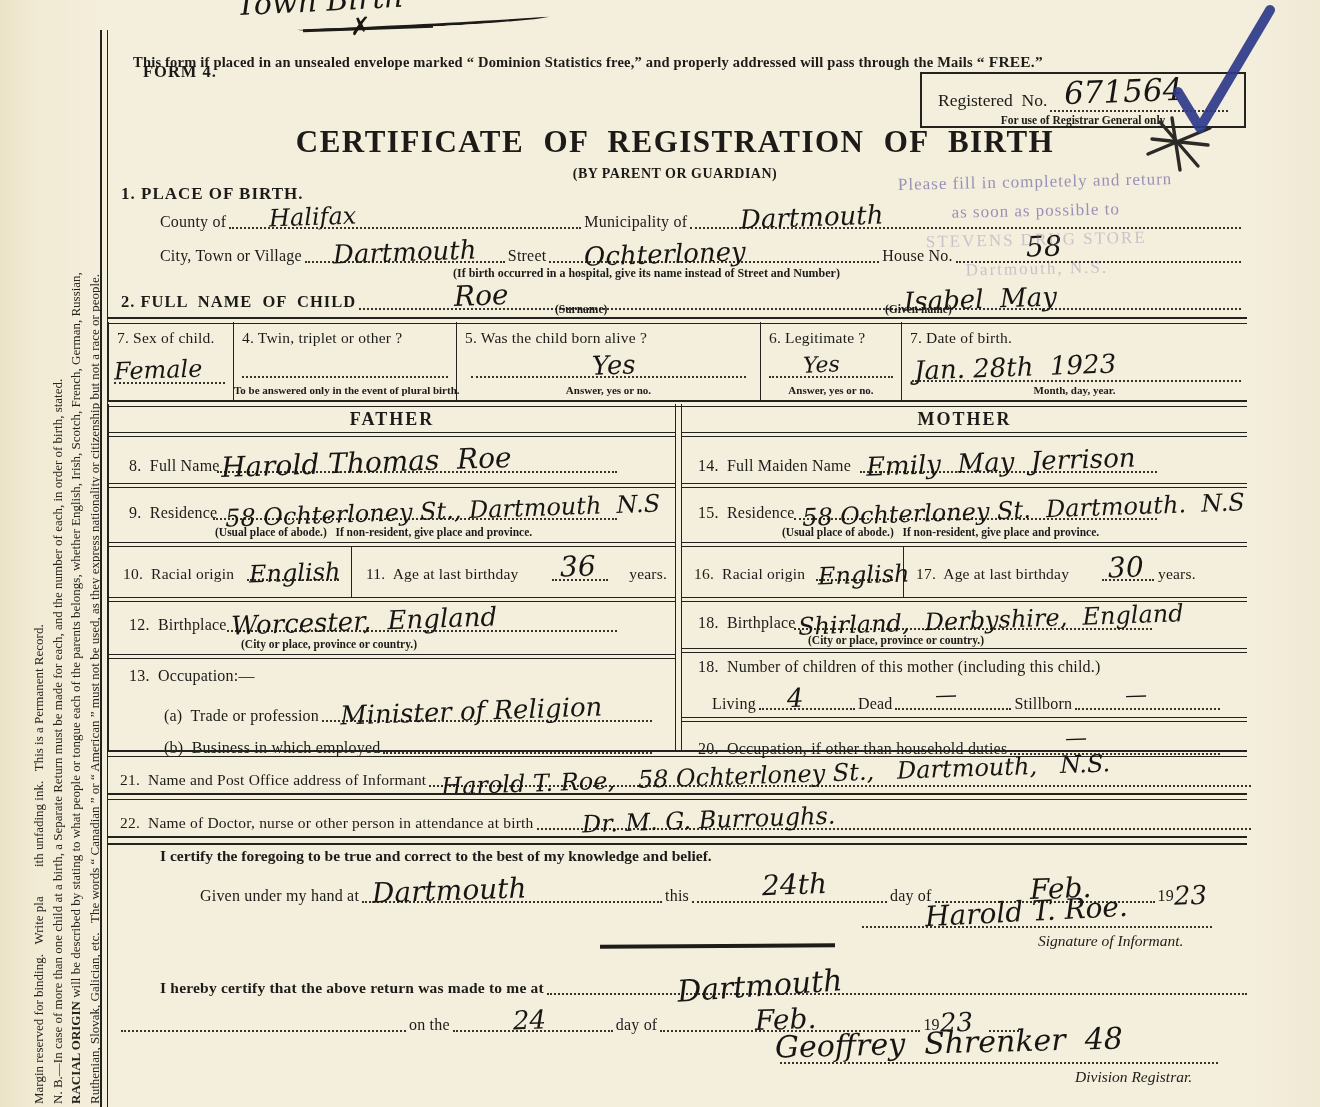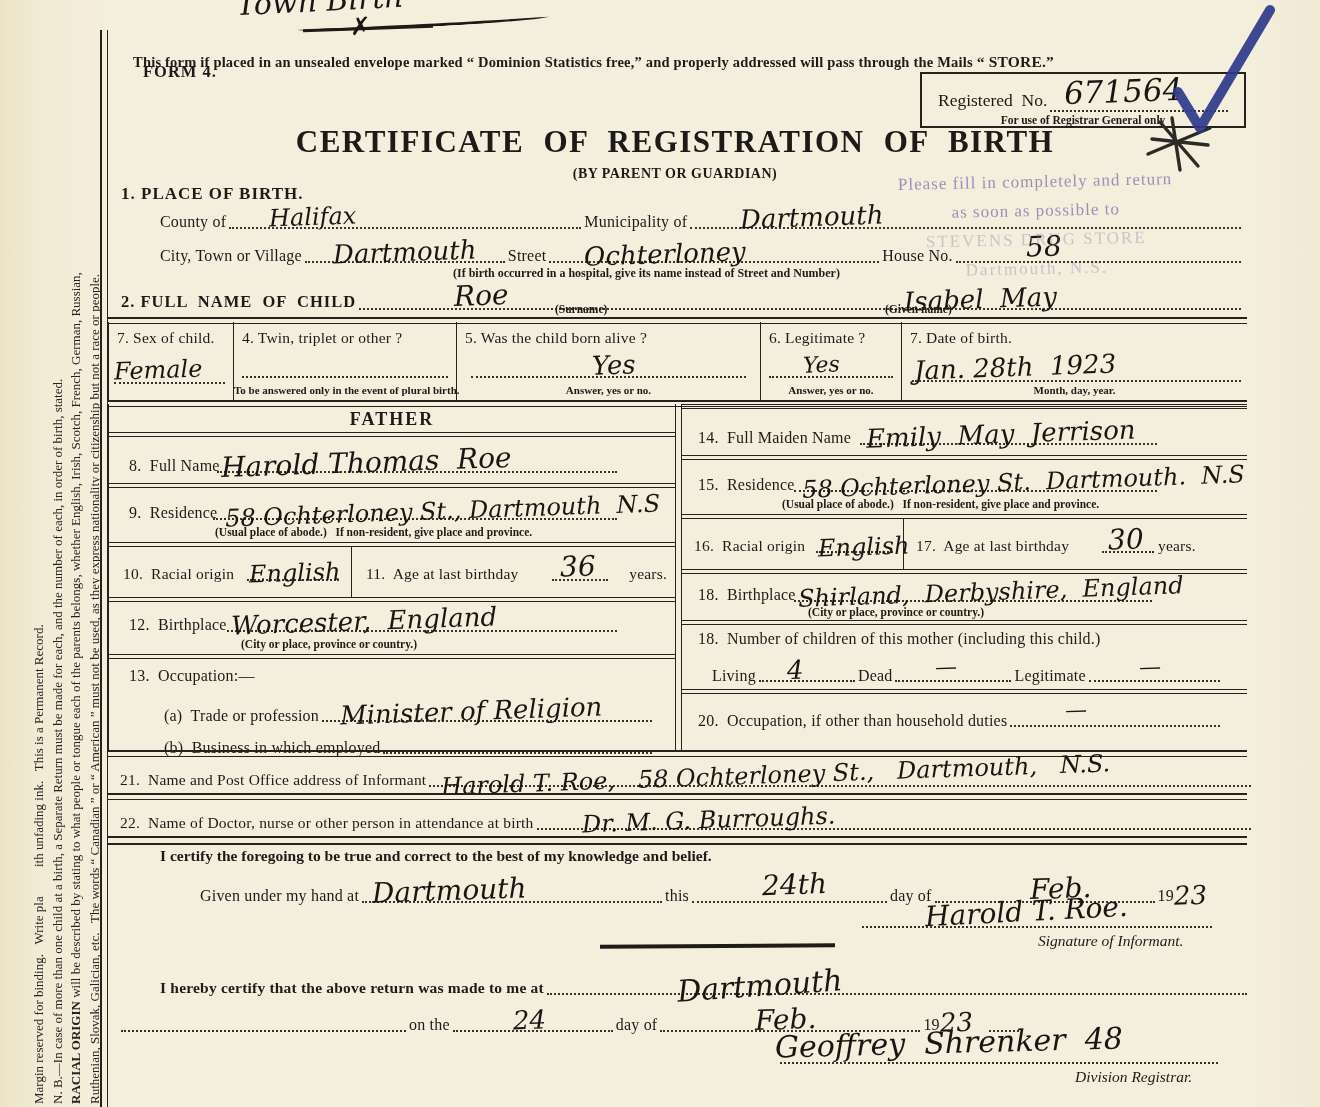--- a/index.html
+++ b/index.html
@@ -54,21 +54,21 @@
   </div>
 
   <div class="abs" style="left:100px;top:30px;bottom:0;width:5px;border-left:2.4px solid #23221d;border-right:1.4px solid #23221d;"></div>
 
   <div class="abs hw hw30" style="left:236px;top:-14px;transform:rotate(-3deg);">Town Birth</div>
   <div class="abs" style="left:297px;top:19px;width:252px;height:5px;border-bottom:3.5px solid #1c1b17;border-radius:50%;transform:rotate(-3deg);"></div>
   <div class="abs" style="left:303px;top:27px;width:130px;height:2.5px;background:#1c1b17;transform:rotate(-2deg);"></div>
   <div class="abs hw" style="left:350px;top:14px;font-size:25px;font-family:'DejaVu Sans',sans-serif;">✗</div>
 
   <div class="abs" style="left:118px;top:36px;font-size:14.5px;font-weight:bold;letter-spacing:.2px;white-space:pre;">
-    <span>This form if placed in an unsealed envelope marked “ Dominion Statistics free,” and properly addressed will pass through the Mails </span><span style="font-size:15.5px;">“ STORE.”</span>
+    <span>This form if placed in an unsealed envelope marked “ Dominion Statistics free,” and properly addressed will pass through the Mails </span><span style="font-size:15.5px;">“ FREE.”</span>
   </div>
 
   <div class="abs b" style="left:143px;top:62px;font-size:16.5px;letter-spacing:1px;">FORM 4.</div>
 
   <div class="abs" style="left:920px;top:72px;width:322px;height:52px;border:2px solid #23221d;">
     <span class="abs" style="left:16px;top:16px;font-size:17.5px;white-space:pre;">Registered  No.</span>
     <span class="dotline" style="left:128px;right:16px;top:36px;"></span>
     <span class="abs hw" style="left:142px;top:2px;font-size:31px;">671564</span>
     <span class="abs b" style="left:0;right:0;bottom:0;text-align:center;font-size:11.5px;">For use of Registrar General only</span>
   </div>
@@ -222,20 +222,21 @@
           <span class="fill">
               <span class="hw hw22" style="left:20px;"></span>
             </span>
         </div>
       </div>
     </div>
 
     <div class="pdiv"></div>
 
     <div class="pcol" style="flex:1;">
+      <div class="phdr">MOTHER</div>
       <div class="hline2"></div>
       <div class="prow" style="height:46px;">
         <span class="abs lbl" style="left:16px;bottom:8px;">14.  Full Maiden Name</span>
         <span class="dotline" style="left:178px;right:90px;bottom:10px;"></span>
         <span class="abs hw hw26" style="left:184px;bottom:8px;">Emily  May  Jerrison</span>
       </div>
       <div class="hline2"></div>
       <div class="prow" style="height:54px;">
         <span class="abs lbl" style="left:16px;bottom:20px;">15.  Residence</span>
         <span class="dotline" style="left:112px;right:90px;bottom:22px;"></span>
@@ -268,21 +269,21 @@
         <span class="abs lbl" style="left:16px;top:5px;">18.  Number of children of this mother (including this child.)</span>
         <div class="subrow" style="left:30px;right:24px;top:32px;height:28px;">
           <span class="lbl">Living</span>
           <span class="fill" style="flex:0 0 96px;">
               <span class="hw hw26" style="left:28px;bottom:-3px;">4</span>
             </span>
           <span class="lbl">Dead</span>
           <span class="fill" style="flex:0 0 116px;">
               <span class="hw hw22" style="left:40px;bottom:2px;">—</span>
             </span>
-          <span class="lbl">Legitimate</span>
+          <span class="lbl">Stillborn</span>
           <span class="fill">
               <span class="hw hw22" style="left:50px;bottom:2px;">—</span>
             </span>
         </div>
       </div>
       <div class="hline2"></div>
       <div class="subrow" style="position:relative;left:0;height:36px;display:flex;align-items:flex-end;padding:0 24px 6px 16px;">
         <span class="lbl">20.  Occupation, if other than household duties</span>
         <span class="fill">
             <span class="hw hw22" style="left:55px;bottom:4px;">—</span>

